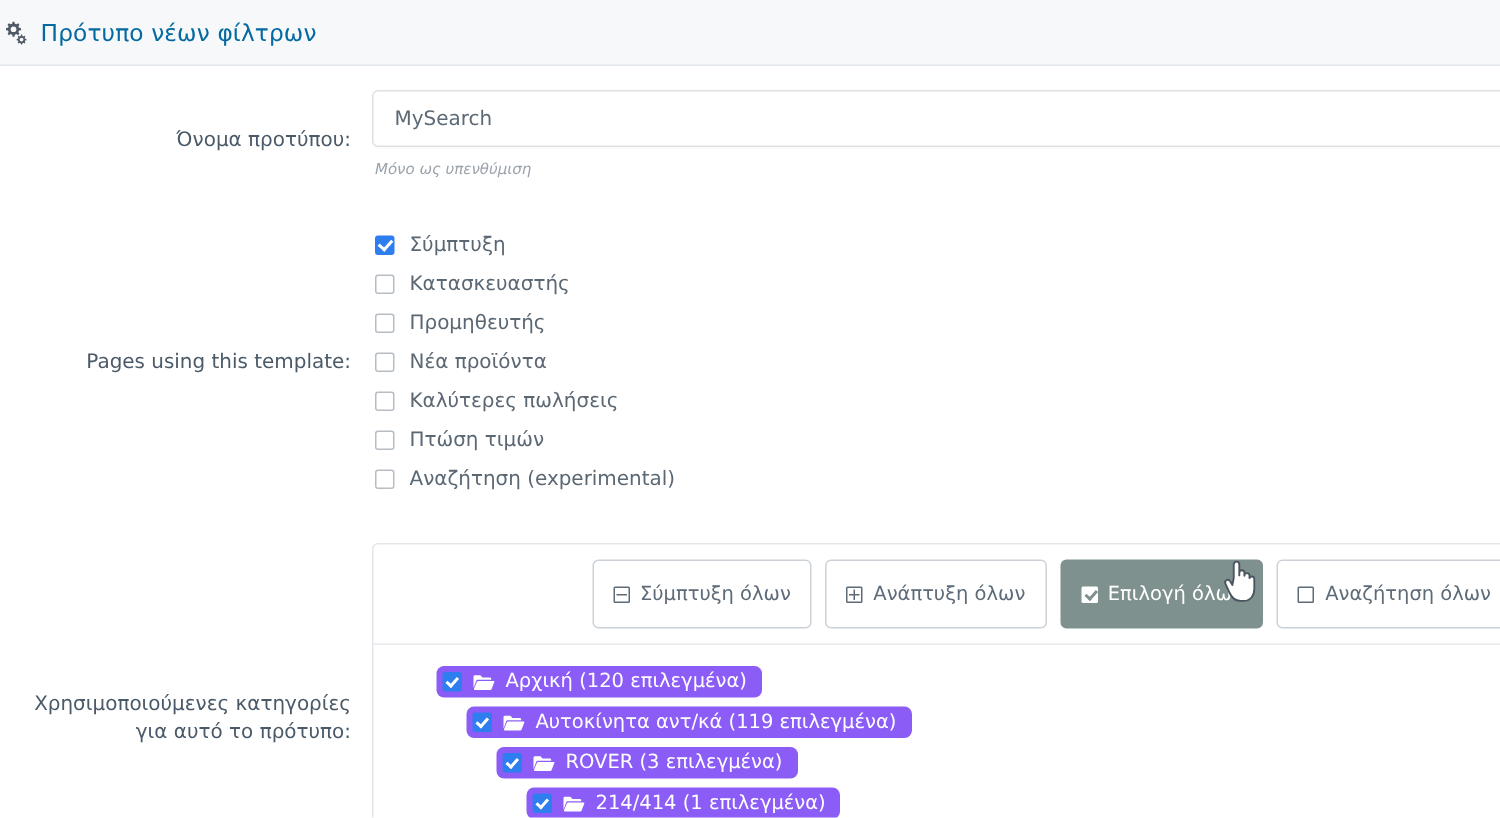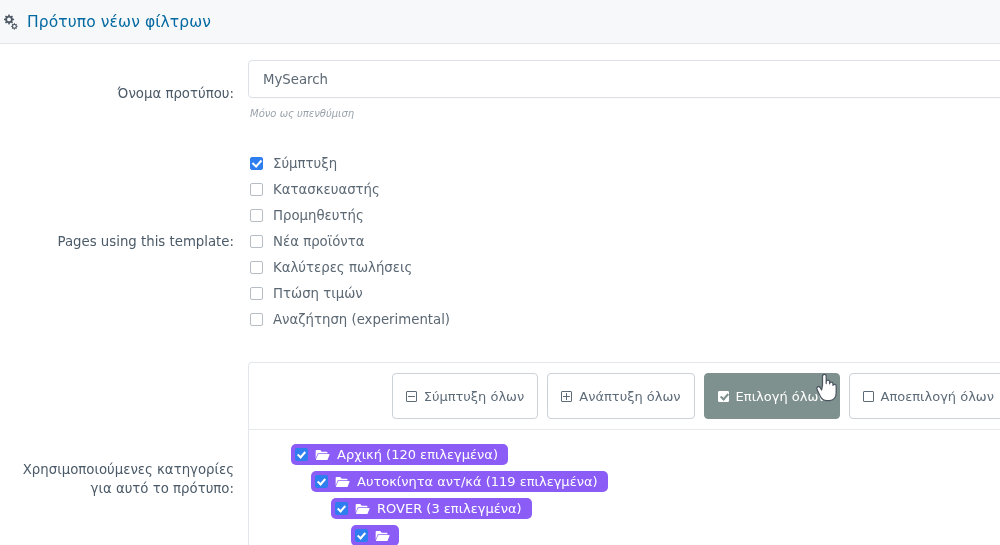--- a/index.html
+++ b/index.html
@@ -345,21 +345,21 @@
           <button class="tb-btn">
             <span class="sq plus"></span>
             <span>Ανάπτυξη όλων</span>
           </button>
           <button class="tb-btn active">
             <span class="sq tick"></span>
             <span>Επιλογή όλων</span>
           </button>
           <button class="tb-btn">
             <span class="sq"></span>
-            <span>Αποεπιλογή όλων</span>
+            <span>Αναζήτηση όλων</span>
           </button>
         </div>
 
         <div class="cats-tree">
 
           <div class="tree-row" style="padding-left:42px">
             <span class="pill">
               <span class="tcb"></span>
               <span class="folder-icon">
                 <svg viewBox="0 0 16 13" width="15" height="12">
@@ -395,20 +395,21 @@
           </div>
 
           <div class="tree-row" style="padding-left:102px">
             <span class="pill">
               <span class="tcb"></span>
               <span class="folder-icon">
                 <svg viewBox="0 0 16 13" width="15" height="12">
                     <path fill="#ffffff" d="M0.6 2.2 A1 1 0 0 1 1.6 1.2 L5.6 1.2 L7.1 2.9 L12.4 2.9 A1 1 0 0 1 13.4 3.9 L13.4 4.6 L3.6 4.6 A1.2 1.2 0 0 0 2.5 5.4 L0.6 10.6 Z M3.1 6.0 A0.9 0.9 0 0 1 3.95 5.4 L15.1 5.4 A0.6 0.6 0 0 1 15.65 6.2 L13.6 11.3 A0.95 0.95 0 0 1 12.75 11.9 L1.5 11.9 A0.6 0.6 0 0 1 0.95 11.1 Z"></path>
                   </svg>
               </span>
+              <span class="pill-label">214/414 (1 επιλεγμένα)</span>
             </span>
           </div>
 
         </div>
       </div>
     </div>
   </div>
 </div>
 
 <div class="cursor-hand">

